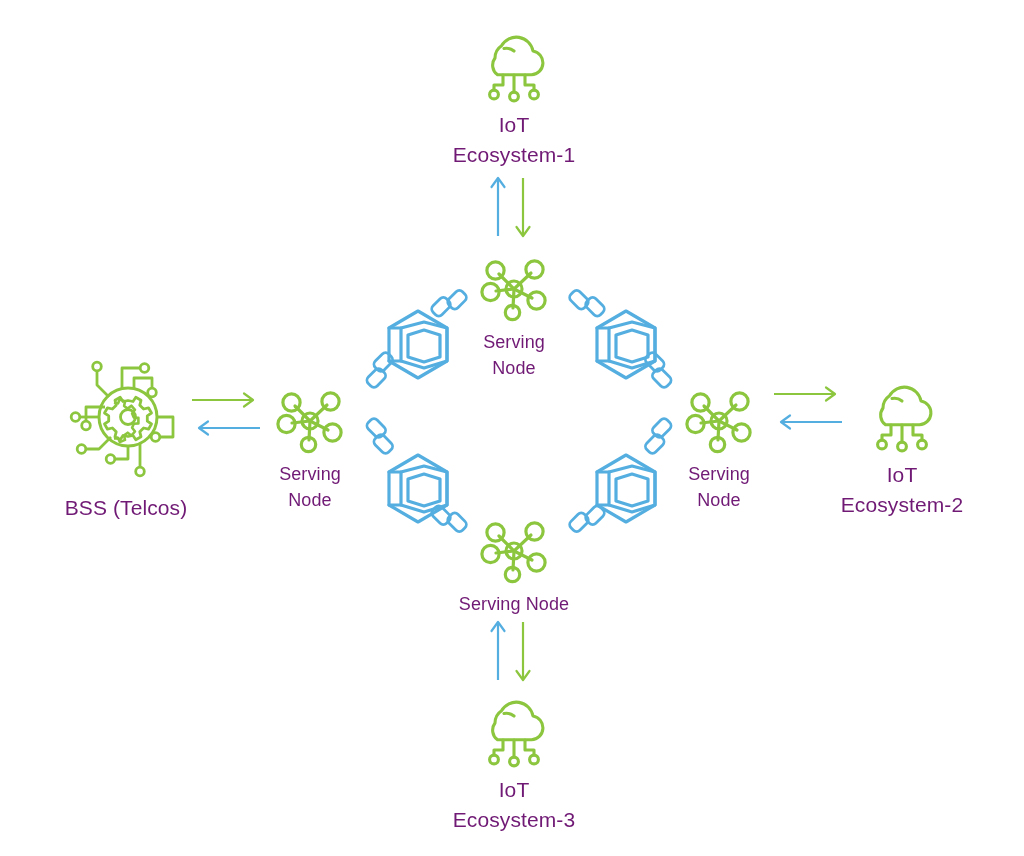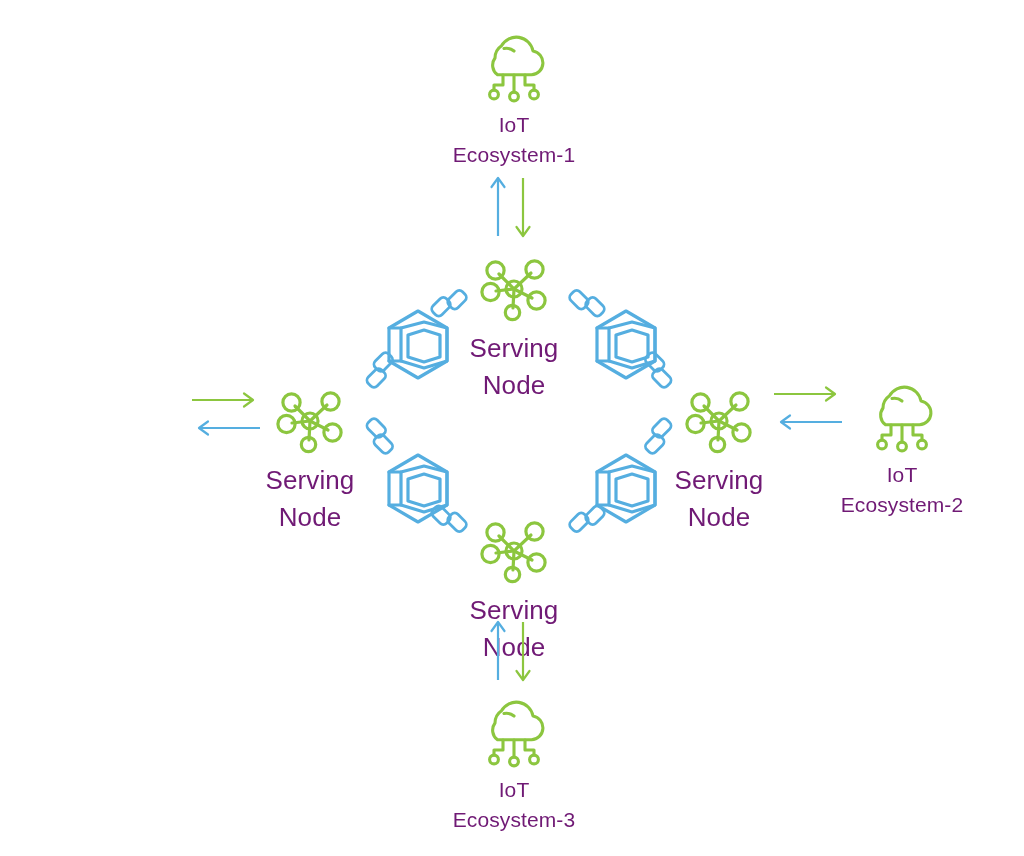--- a/index.html
+++ b/index.html
@@ -27,21 +27,21 @@
   .node-label {
     margin-top: 6px;
     text-align: center;
     color: #701a75;
     font-size: 21px;
     line-height: 1.42;
     white-space: pre-line;
     letter-spacing: 0.1px;
   }
   .node-label.small {
-    font-size: 26px;
+    font-size: 18px;
   }
   .icon-wrap {
     display: block;
     line-height: 0;
   }
   .ring-item {
     position: absolute;
     line-height: 0;
   }
   .arrow-group {
@@ -158,20 +158,28 @@
   <div class="node" style="left:438px; top:693px; width:152px;">
     <span class="icon-wrap">
       <svg width="82" height="76" viewBox="0 0 82 76">
         <use href="#sym-cloud-iot" stroke="#8CC63F"></use>
       </svg>
     </span>
     <div class="node-label">IoT
 Ecosystem-3</div>
   </div>
 
+  <div class="node" style="left:50px; top:355px; width:152px;">
+    <span class="icon-wrap">
+      <svg width="120" height="128" viewBox="0 0 120 128">
+        <use href="#sym-bss" stroke="#8CC63F"></use>
+      </svg>
+    </span>
+    <div class="node-label" style="margin-top:10px;">BSS (Telcos)</div>
+  </div>
 
   <div class="node" style="left:458px; top:252px; width:112px;">
     <span class="icon-wrap">
       <svg width="74" height="72" viewBox="0 0 74 72">
         <use href="#sym-serving-node" stroke="#8CC63F"></use>
       </svg>
     </span>
     <div class="node-label small">Serving
 Node</div>
   </div>

